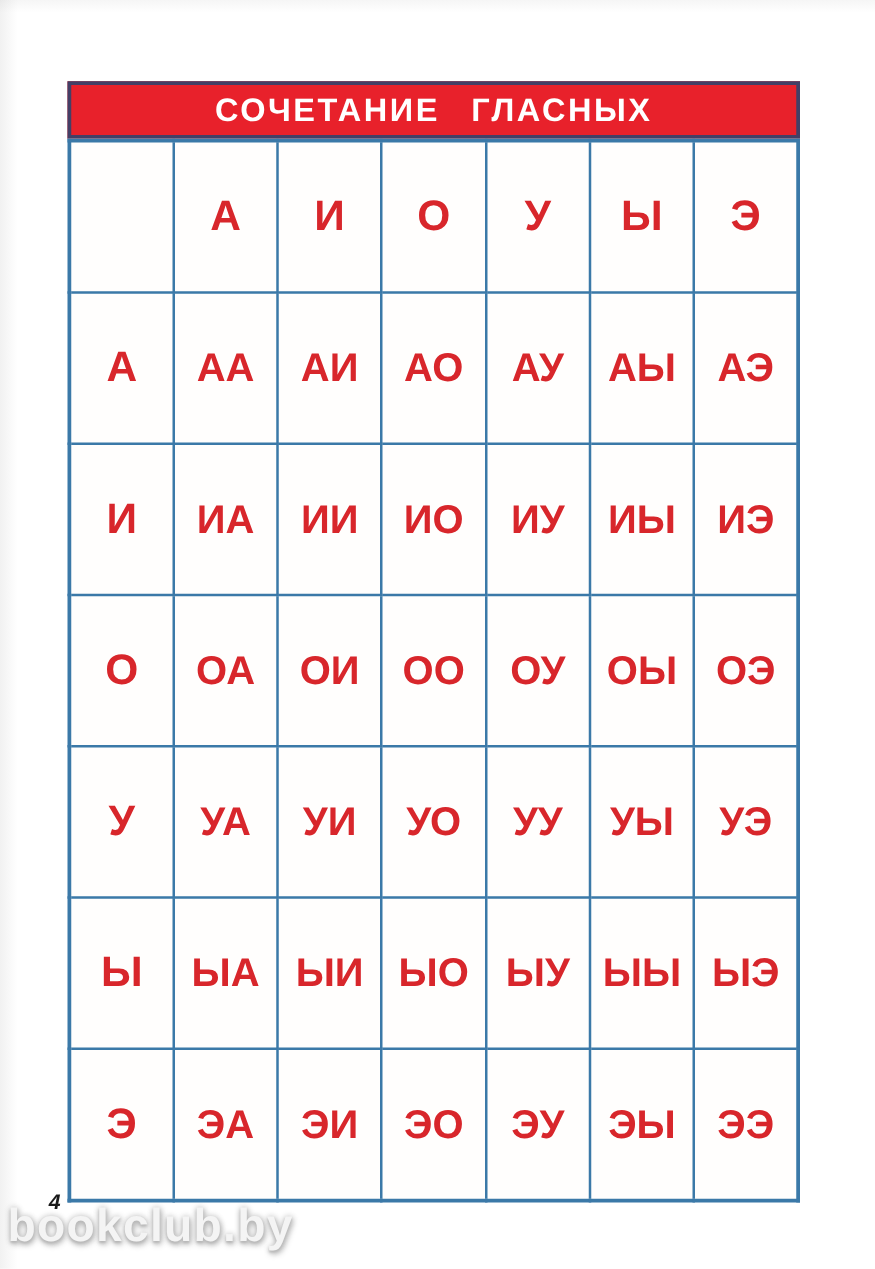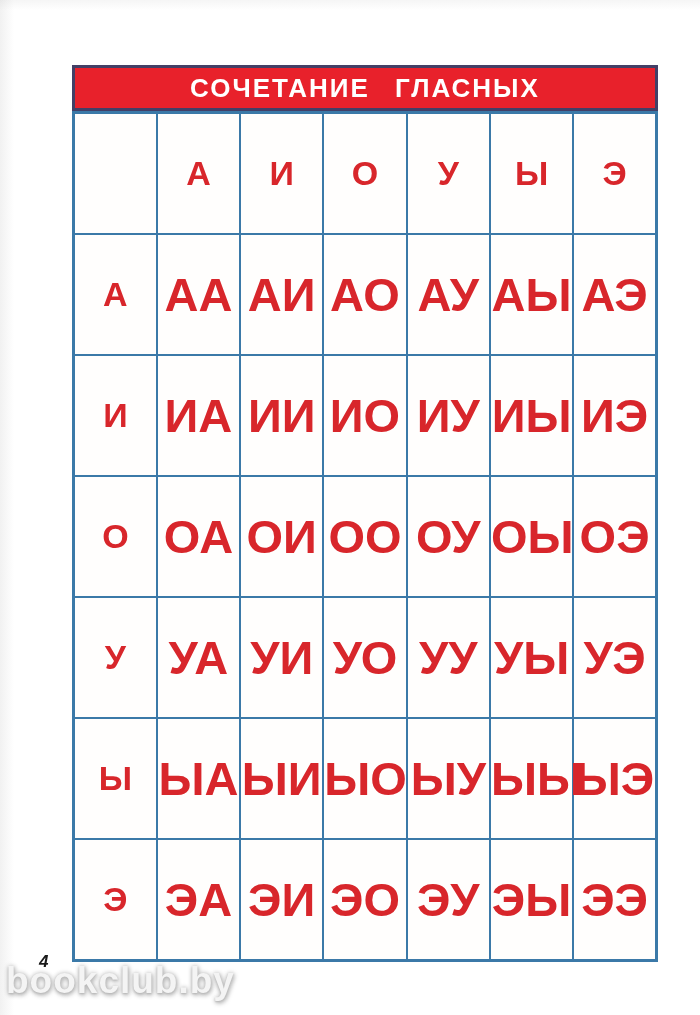--- a/index.html
+++ b/index.html
@@ -33,21 +33,21 @@
     content: "";
     position: absolute;
     left: 0; top: 0;
     width: 100%; height: 10px;
     background: linear-gradient(to bottom, rgba(120,120,120,0.07), rgba(120,120,120,0));
     pointer-events: none;
   }
 
   .table-block {
     position: absolute;
-    left: 72px;
+    left: 54px;
     top: 65px;
     width: 586px;
   }
 
   .title-bar {
     box-sizing: border-box;
     width: 100%;
     height: 46px;
     background: #e8212b;
     border: 3px solid #433f66;
@@ -70,21 +70,21 @@
     border: 2px solid #3b79a8;
     height: 119px;
     text-align: center;
     vertical-align: middle;
     color: #d8262b;
     font-weight: bold;
     padding: 0;
   }
   table.vowel-table { border: 3px solid #3b79a8; }
   td.hdr  { font-size: 34px; }
-  td.cell { font-size: 47px; letter-spacing: 0px; margin-top: 48px; }
+  td.cell { font-size: 32px; letter-spacing: 0px; margin-top: 48px; }
   td.corner { background: #fffefd; }
 
   .page-number {
     position: absolute;
     left: 39px;
     top: 952px;
     font-size: 17px;
     font-style: italic;
     font-weight: 600;
     color: #1a1a1a;

